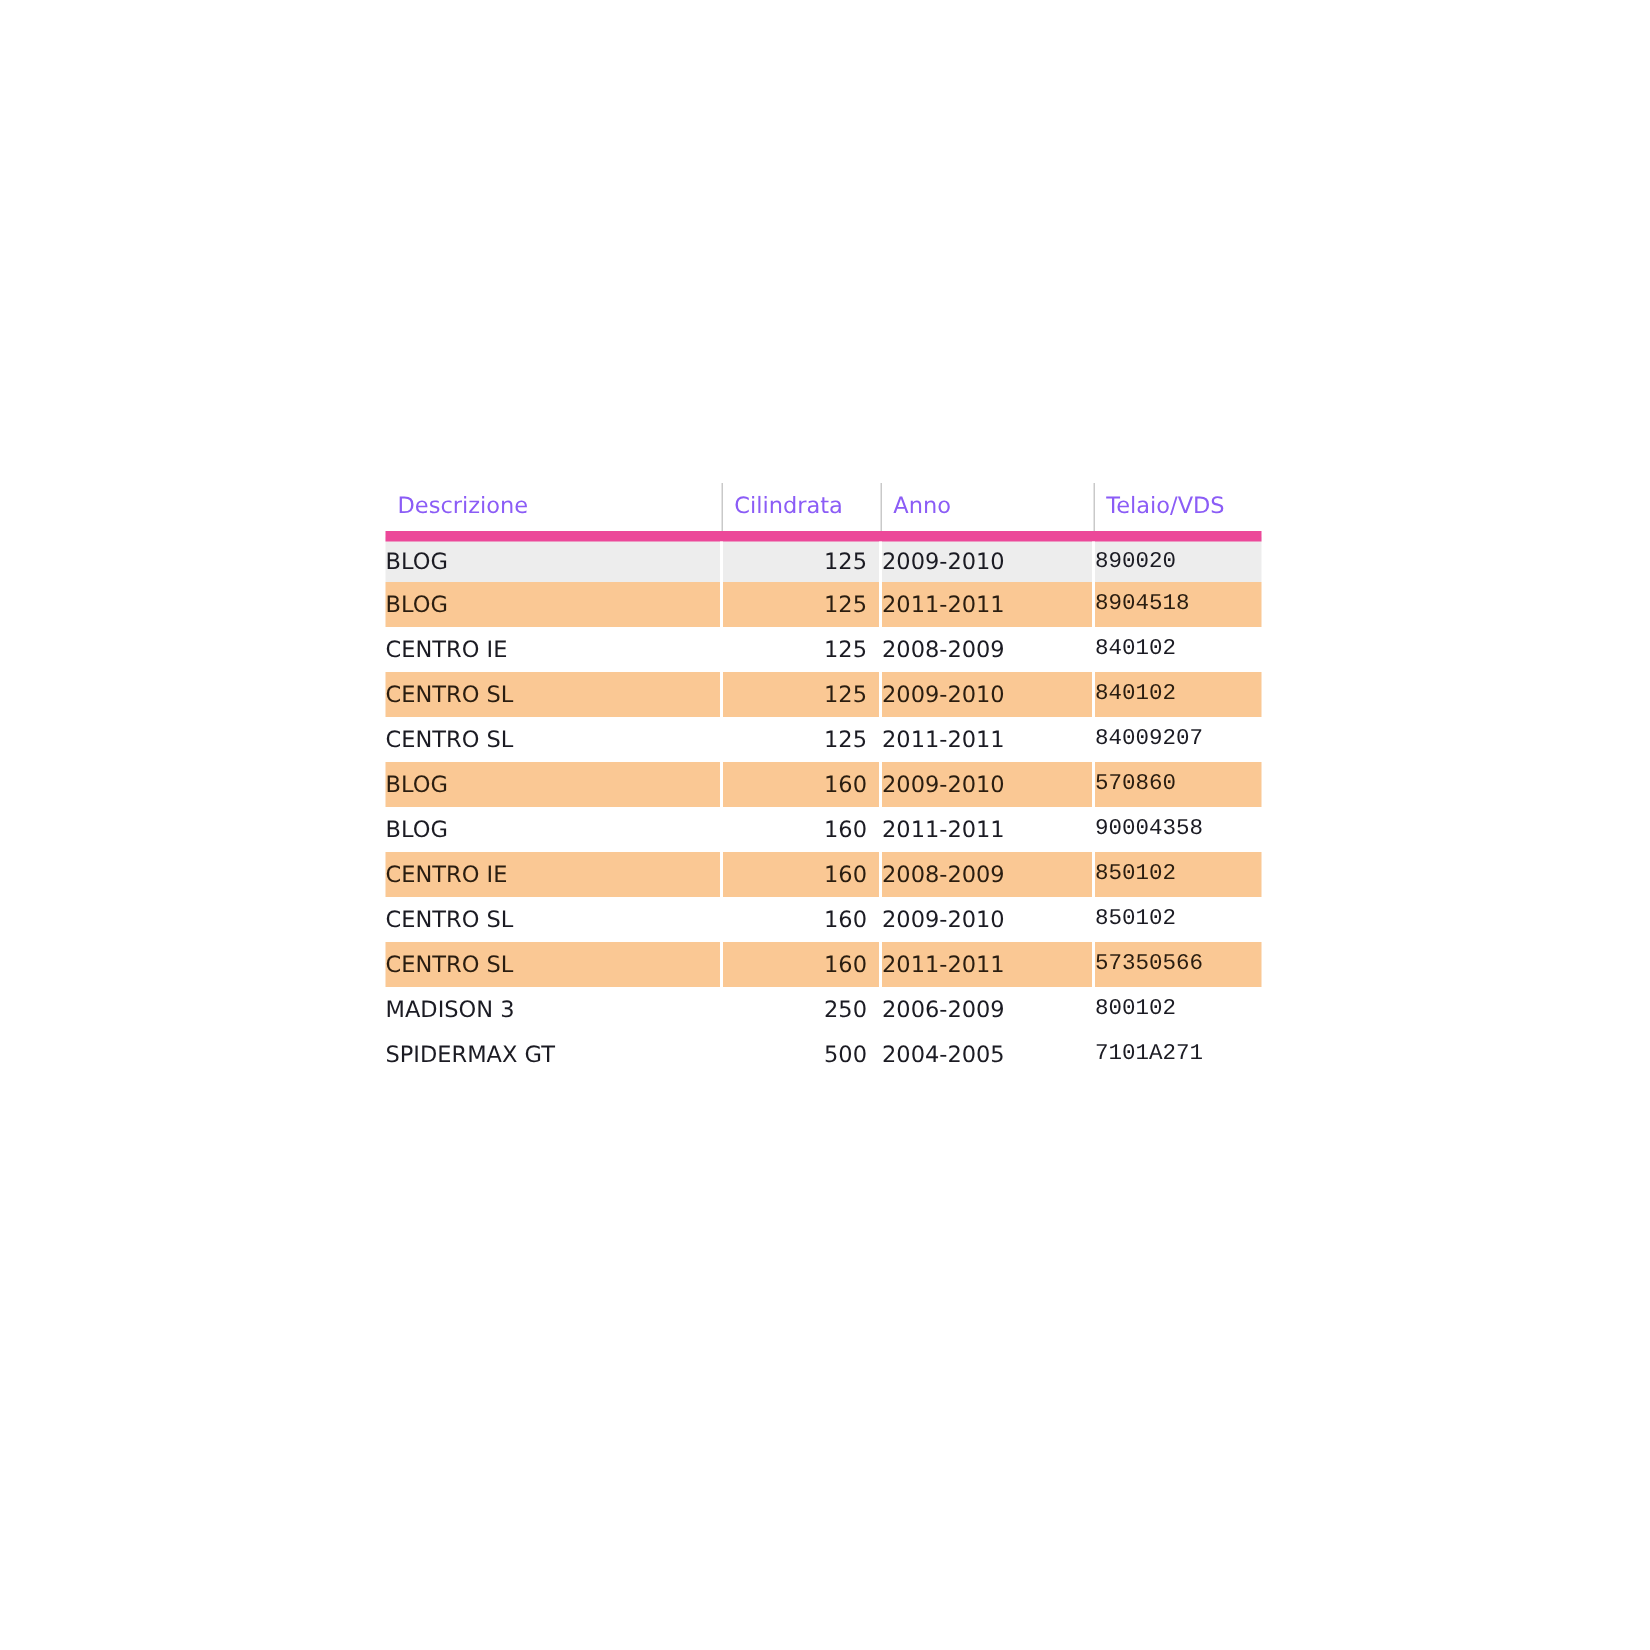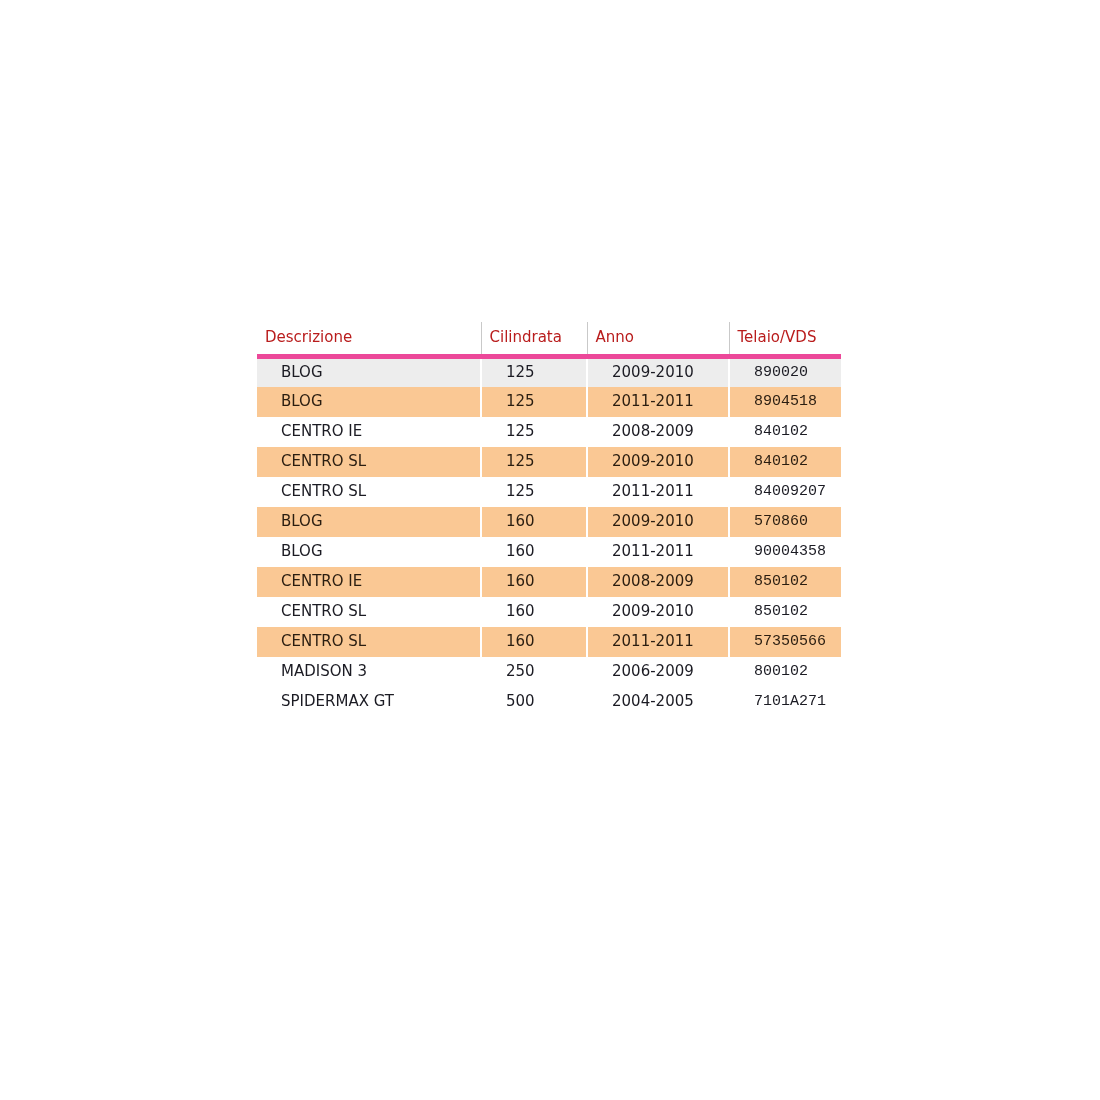--- a/index.html
+++ b/index.html
@@ -33,48 +33,48 @@
 
   
   col.c-desc { width: 224px; }
   col.c-cil  { width: 106px; }
   col.c-anno { width: 142px; }
   col.c-tel  { width: 112px; }
 
   thead th {
     font-weight: normal;
     font-size: 15px;
-    color: #b91c1c;
+    color: #8b5cf6;
     background: #ffffff;
     text-align: left;
     padding: 6px 8px 8px 8px;
     vertical-align: bottom;
-    border-bottom: 5px solid #ec4899;
+    border-bottom: 7px solid #ec4899;
     height: 26px;
     box-sizing: border-box;
     white-space: nowrap;
   }
   thead th.sep {
     border-left: 1px solid #c9c9c9;
   }
   thead th.num {
     text-align: left;
   }
 
   tbody td {
-    padding: 4px 8px 5px 24px;
+    padding: 4px 8px 5px 0;
     height: 30px;
     box-sizing: border-box;
     vertical-align: middle;
     white-space: nowrap;
     font-size: 15px;
     border-right: 2px solid #ffffff;
   }
   tbody td:last-child { border-right: none; font-family: Liberation Mono, monospace; }
-  tbody td.num { }
+  tbody td.num { text-align: right; }
 
   tbody tr.row-plain td   { background: #ffffff; color: #1b1b23; }
   tbody tr.row-first td   { background: #ededed; color: #1b1b23; }
   tbody tr.row-alt td     { background: #fac894; color: #2a1d10; }
 </style>
 </head>
 <body>
 
 <div id="table-wrap">
   <table class="vehicle-table">

